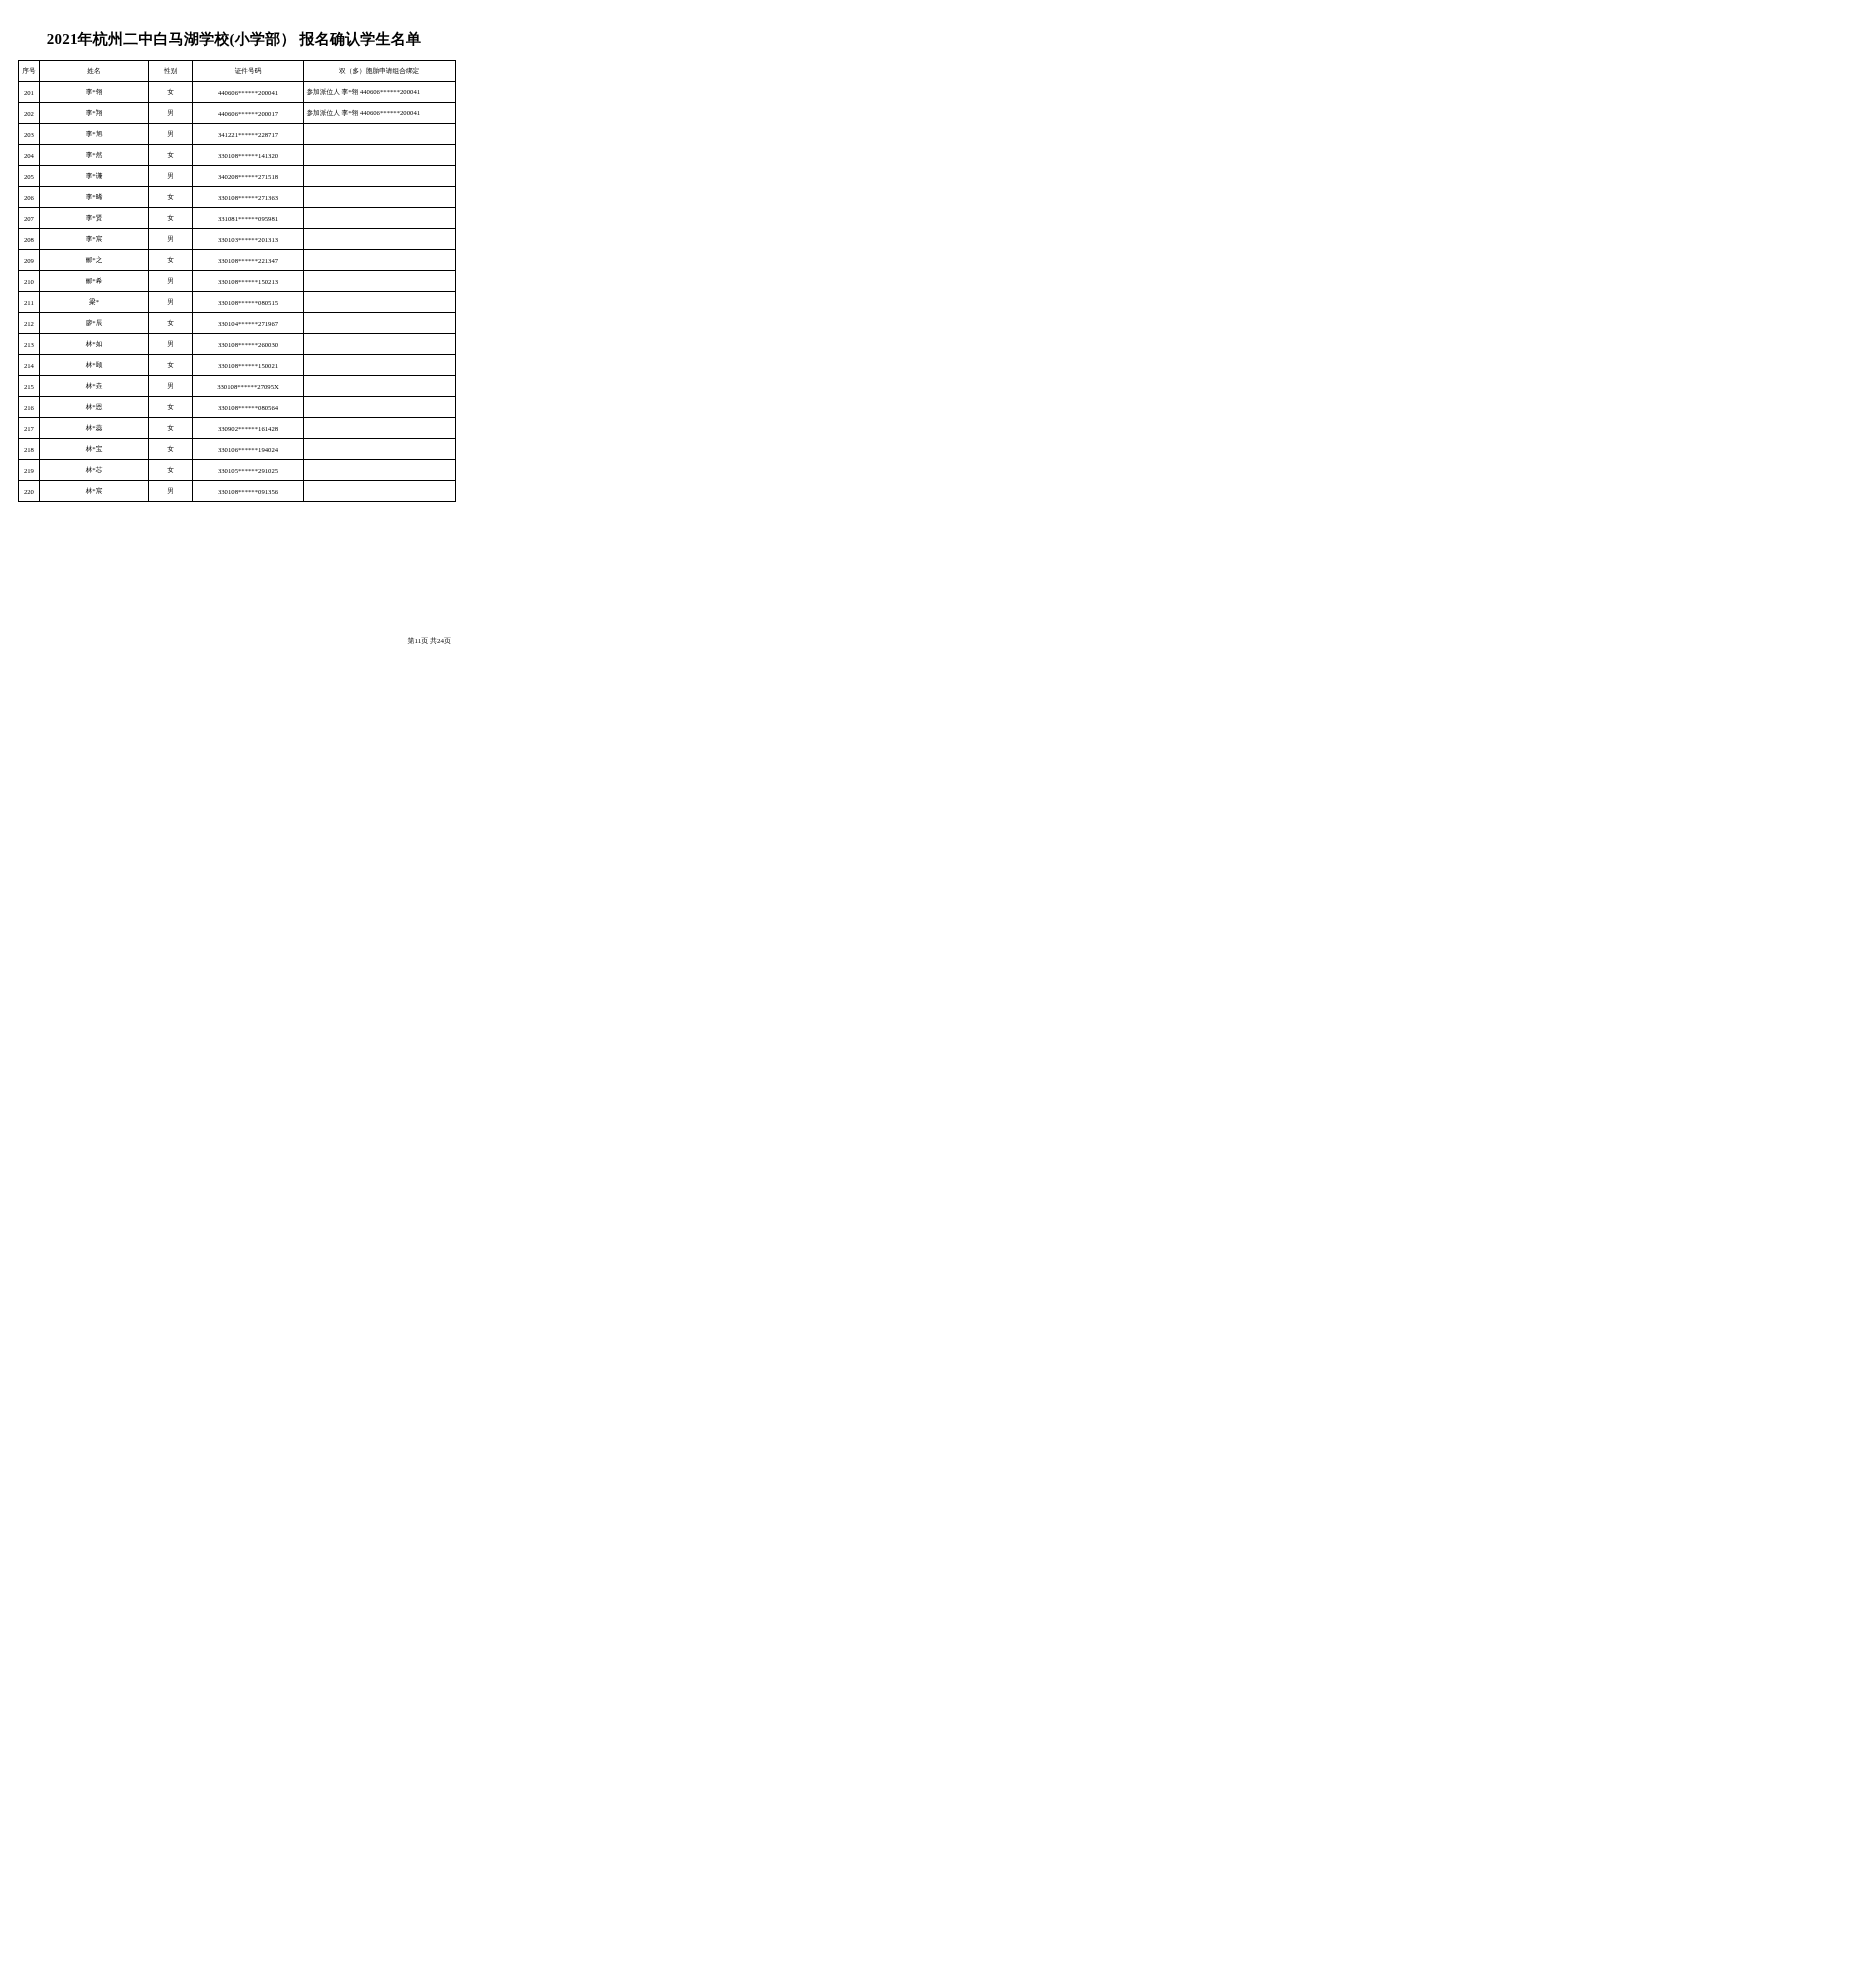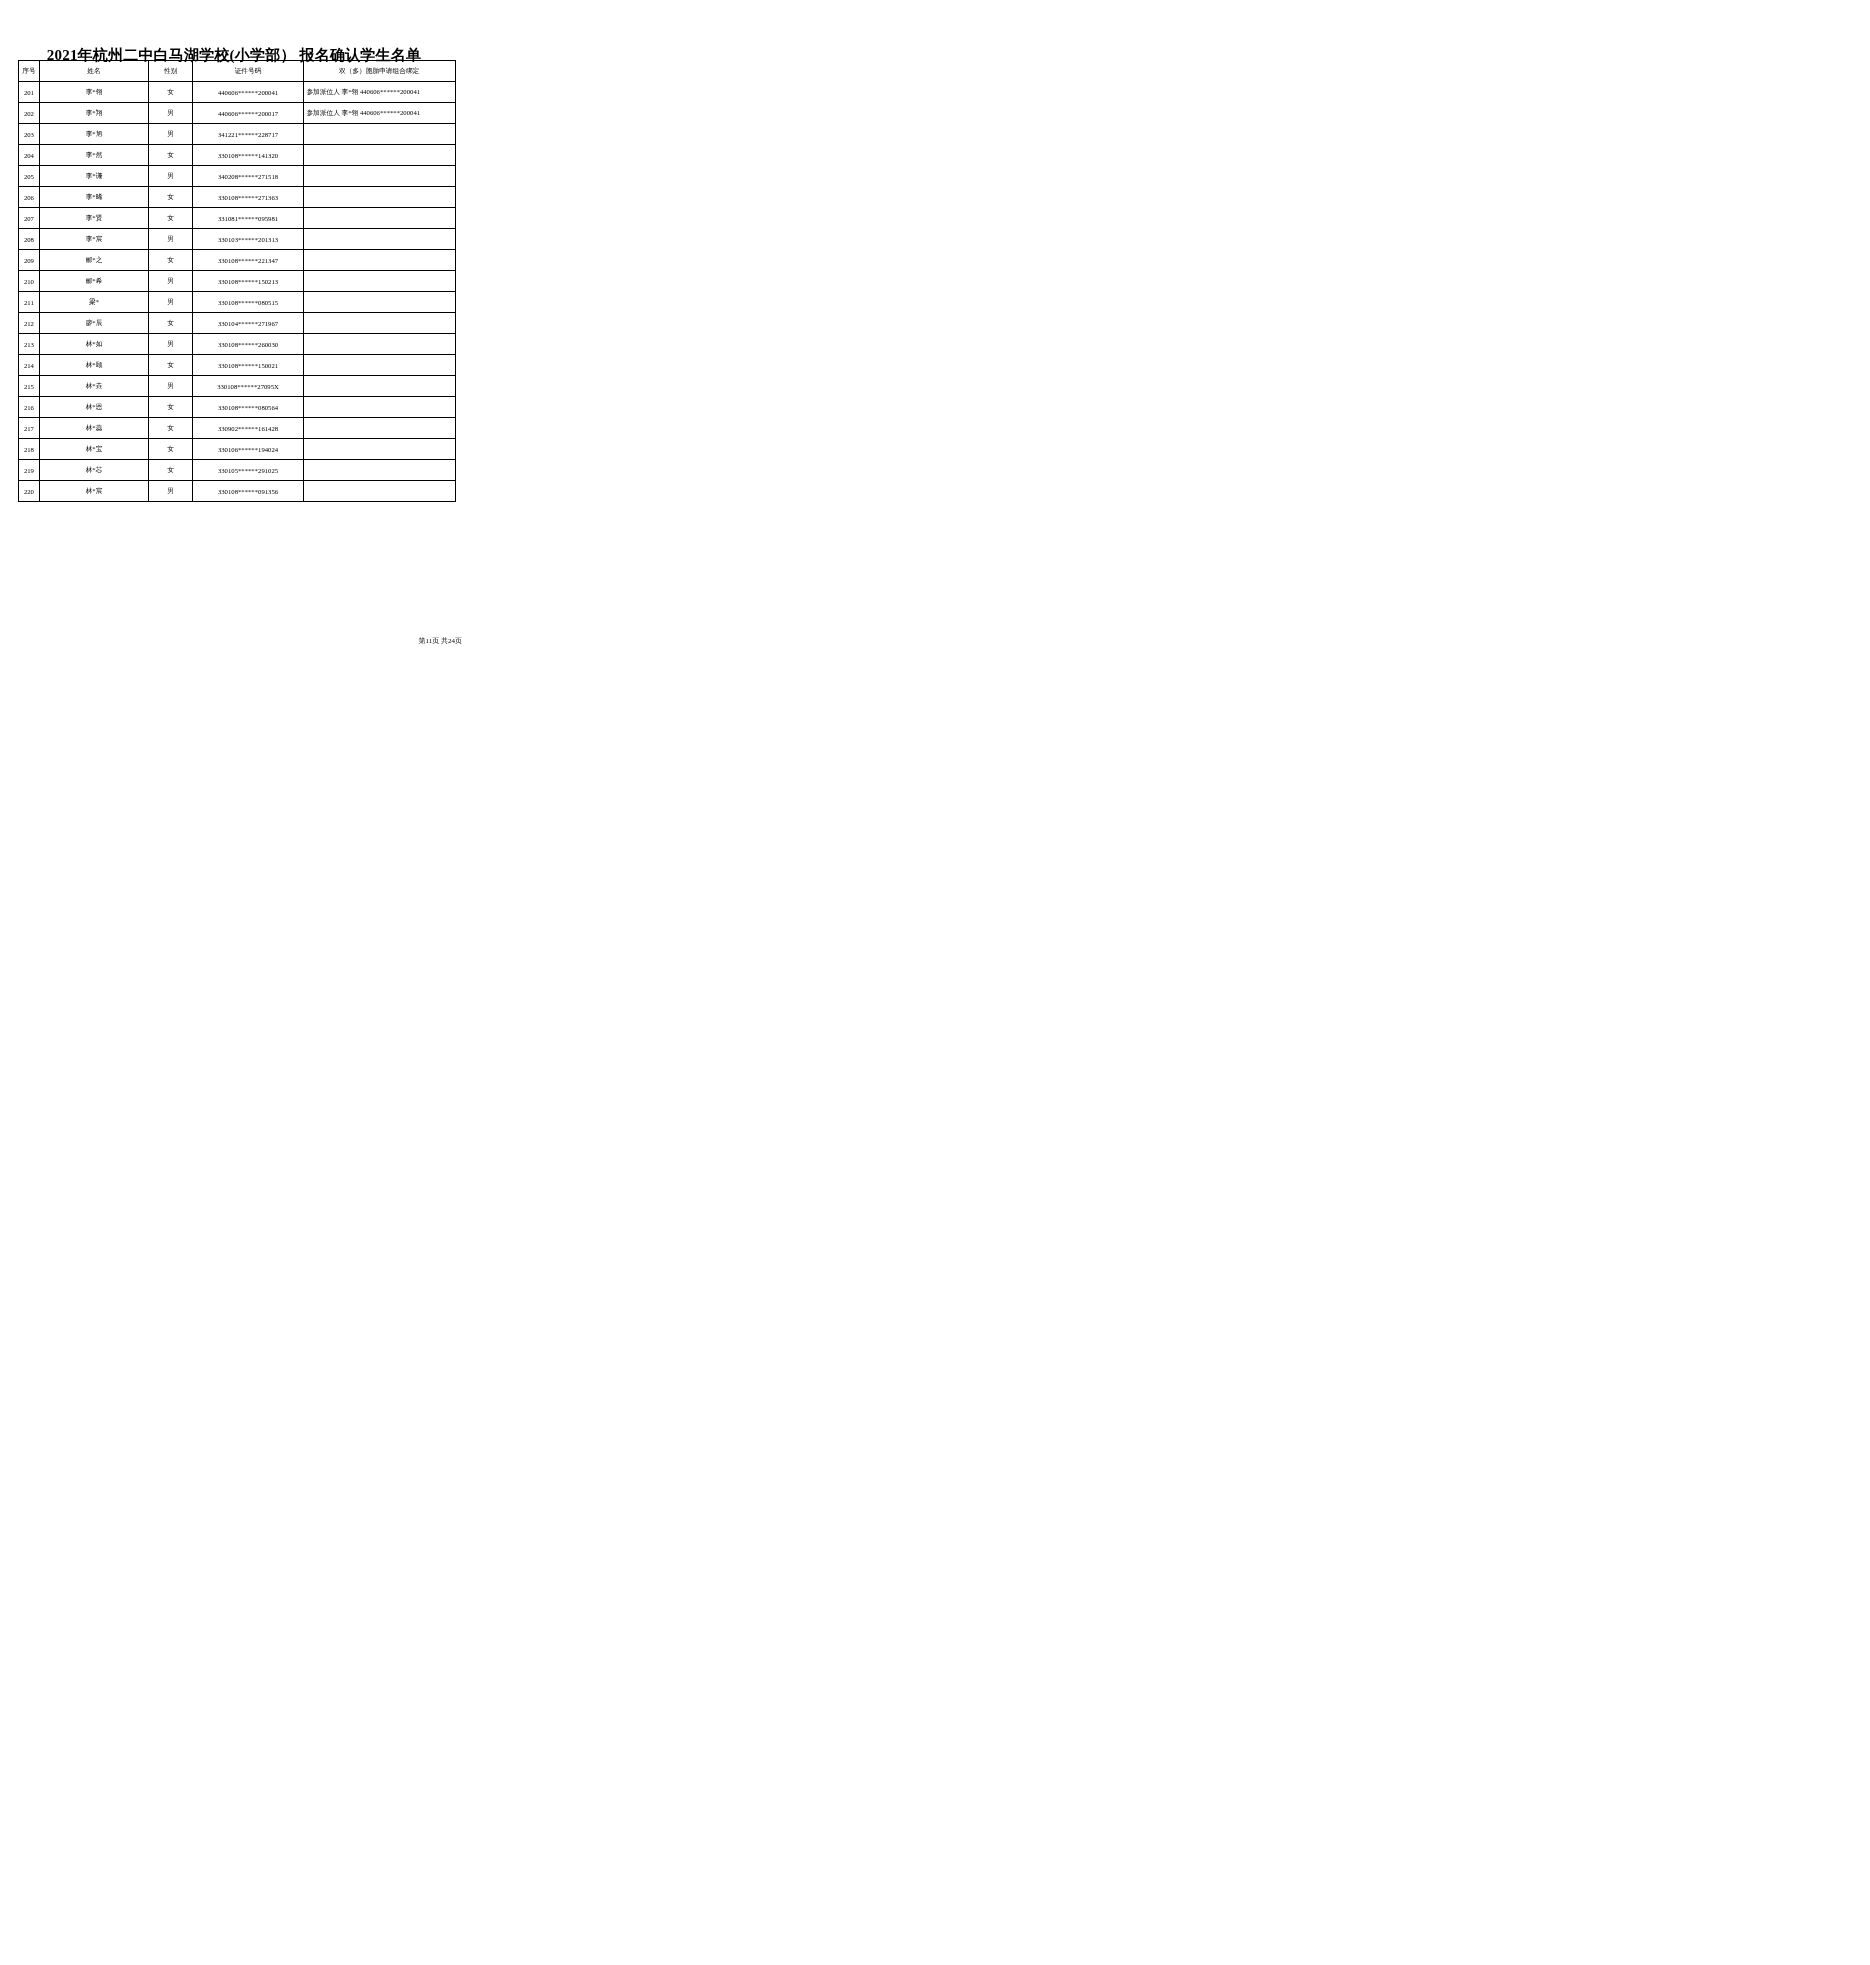--- a/index.html
+++ b/index.html
@@ -14,21 +14,21 @@
     width: 468px;
     height: 662px;
     background: #ffffff;
     overflow: hidden;
   }
   .doc-title {
     position: absolute;
     top: 30px;
     left: 0;
     right: 0;
-    margin: 16px;
+    margin: 0;
     text-align: center;
     font-size: 15px;
     font-weight: bold;
     white-space: nowrap;
     letter-spacing: 0.2px;
   }
   table.roster {
     position: absolute;
     top: 60px;
     left: 17.7px;
@@ -56,21 +56,21 @@
   table.roster col.c-name    { width: 24.9%; }
   table.roster col.c-gender  { width: 10.2%; }
   table.roster col.c-id      { width: 25.2%; }
   table.roster col.c-binding { width: 34.8%; }
   table.roster td.cell-binding {
     text-align: left;
     padding-left: 2.8px;
   }
   .page-footer {
     position: absolute;
-    right: 6px;
+    right: 17px;
     bottom: 15.7px;
     font-size: 7px;
     white-space: nowrap;
   }
 </style>
 </head>
 <body>
 
 <div class="page">
 

